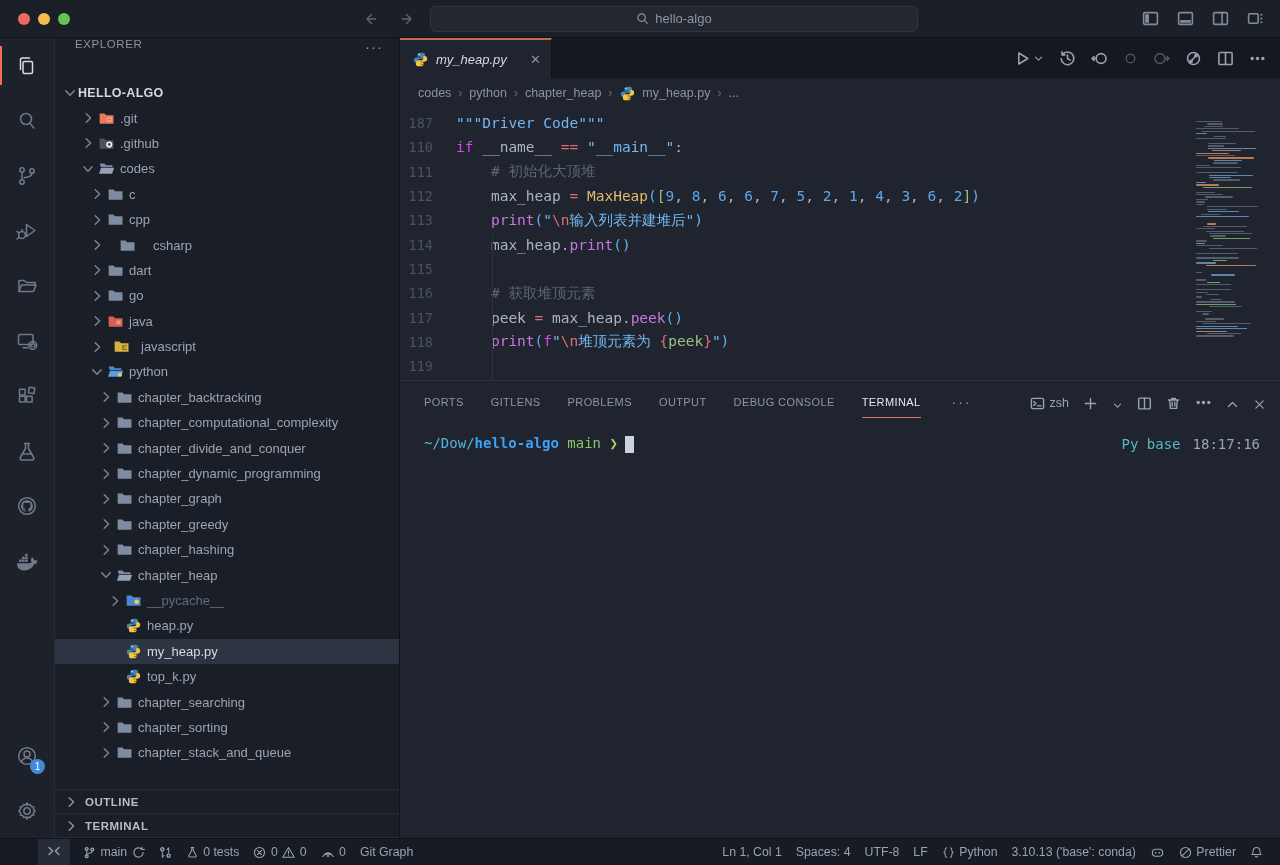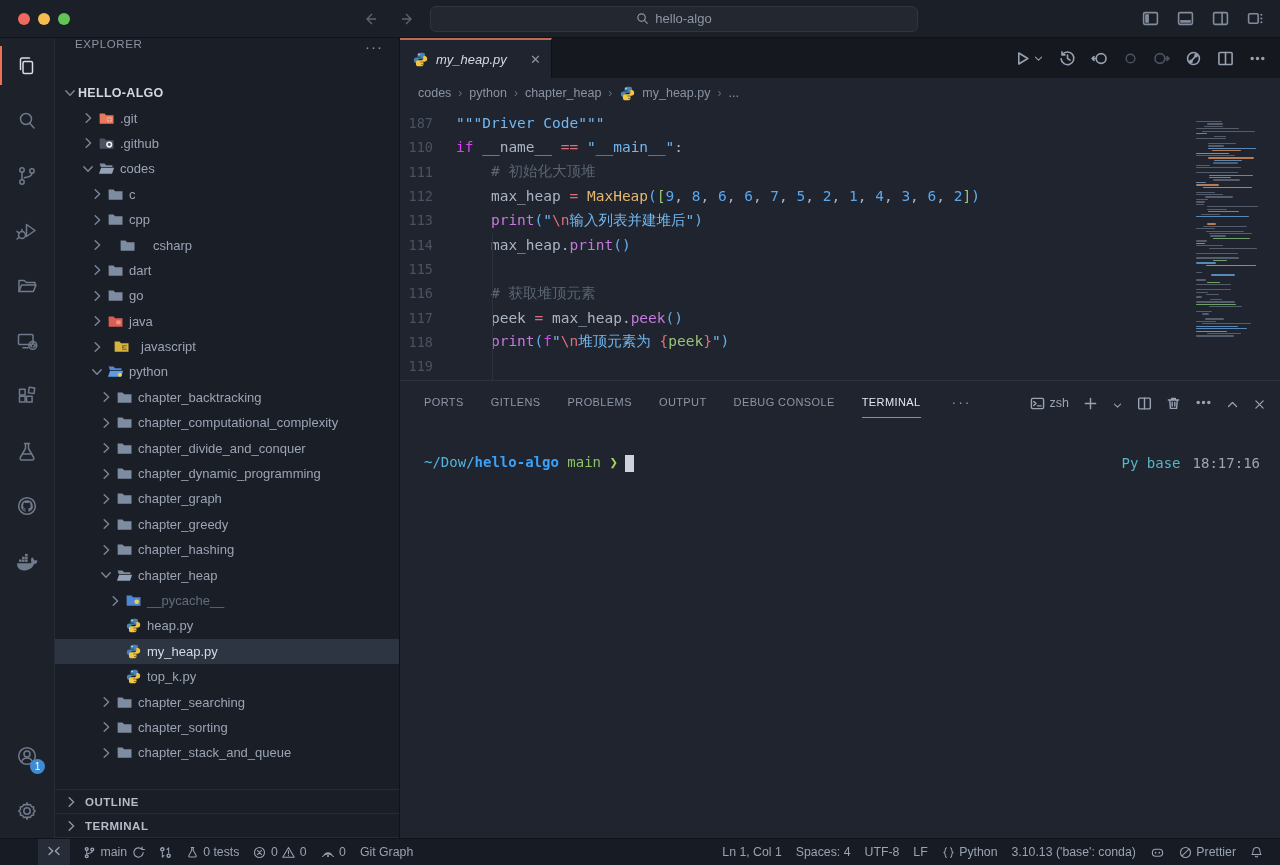--- a/index.html
+++ b/index.html
@@ -83,21 +83,21 @@
   .panel { flex:1; border-top:1px solid #2b313c; display:flex; flex-direction:column; }
   .panel-tabs { height:42px; display:flex; align-items:center; padding-left:24px; position:relative; }
   .ptab { font-size:11px; letter-spacing:.4px; color:#8e97a7; margin-right:27px; height:100%;
     display:flex; align-items:center; position:relative; cursor:pointer; }
   .ptab.active { color:#e4e8ee; }
   .ptab.active::after { content:""; position:absolute; left:0; right:0; bottom:5px; height:1.5px; background:#c77a5e; }
   .ptab-dots { color:#8e97a7; font-size:14px; letter-spacing:2px; margin-left:4px; cursor:pointer; }
   .term-controls { position:absolute; right:14px; display:flex; align-items:flex-end; gap:14px; color:#9aa3b3; }
   .tc { display:flex; align-items:center; gap:5px; font-size:12.5px; cursor:pointer; }
   .term { flex:1; padding:12px 20px 0 24px; font-family:"DejaVu Sans Mono", monospace; font-size:14px; }
-  .promptline { display:flex; justify-content:space-between; align-items:center;margin-top:19px; }
+  .promptline { display:flex; justify-content:space-between; align-items:center; }
   .p-path { color:#53b4dd; } .p-repo { color:#3da1f5; font-weight:bold; } .p-branch { color:#8cc265; }
   .p-sym { color:#a3d65a; } .p-cursor { display:inline-block; width:9px; height:17px; background:#ccd3dd;
     vertical-align:middle; margin-left:7px; }
   .p-env { color:#56b6c2; } .p-time { color:#9aa5b4; margin-left:12px; }
 
   
   .statusbar { height:27px; background:#171b23; border-top:1px solid #10131a; display:flex;
     align-items:center; justify-content:space-between; color:#99a3b2; font-size:12.3px; padding:0 10px 0 0; }
   .sb-left, .sb-right { display:flex; align-items:center; height:100%; }
   .st-item { display:flex; align-items:center; gap:4.5px; padding:0 7px; height:100%; cursor:pointer; }

